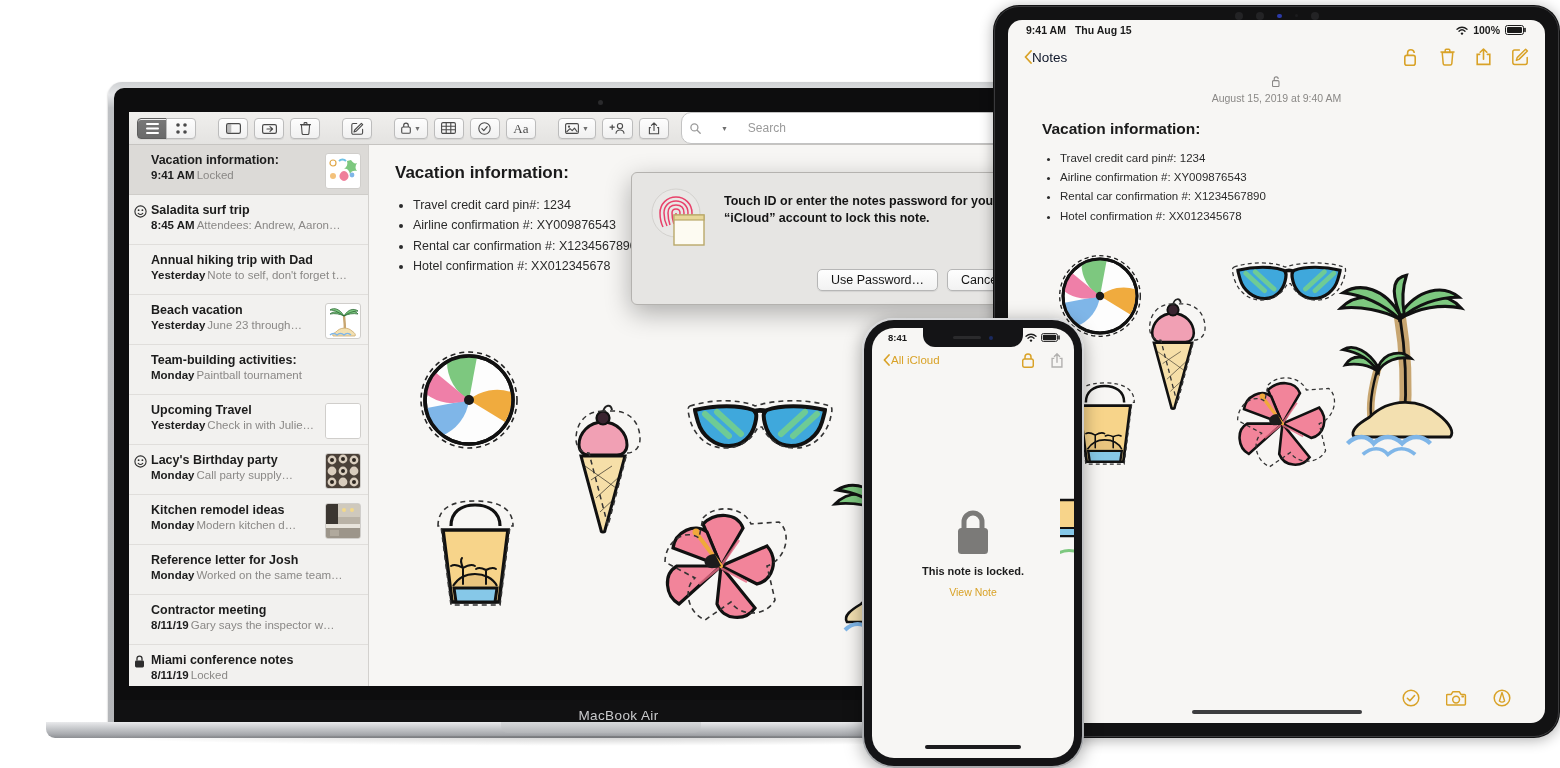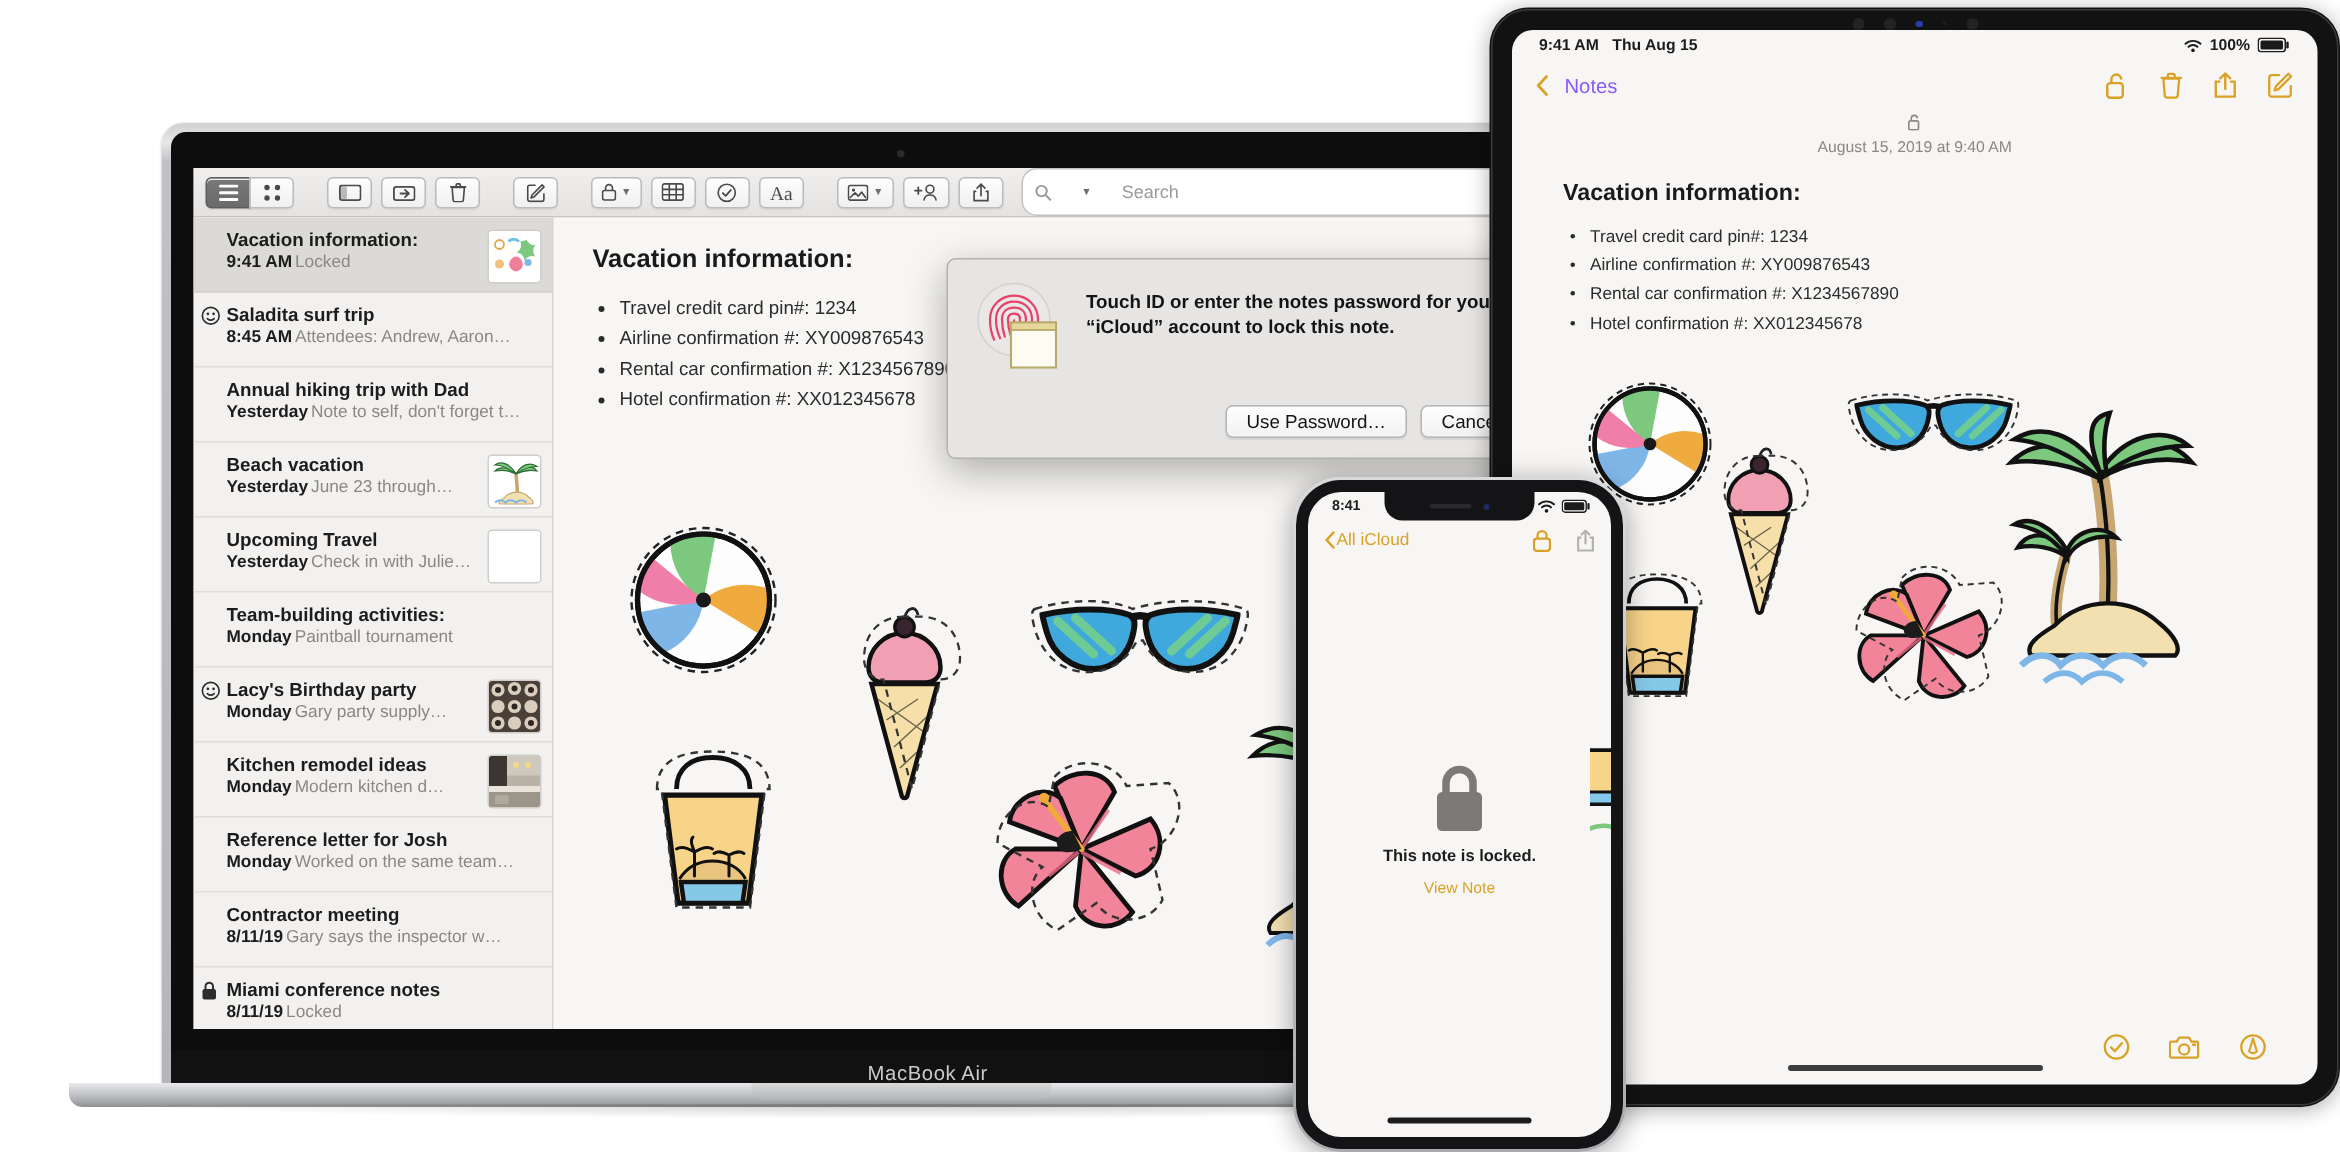--- a/index.html
+++ b/index.html
@@ -156,21 +156,21 @@
   .sns { width:8px; height:8px; border-radius:50%; background:#232325; }
   .sns.blue { width:5px; height:4px; border-radius:2px; background:#2c3aa8; }
   .sns.tiny { width:3px; height:3px; background:#1c1c1e; }
   .ipad-status {
     height:20px; display:flex; align-items:center; justify-content:space-between;
     padding:0 18px; font-size:10.5px; font-weight:bold; color:#1b1b1b;
   }
   .ipad-status .left { display:flex; gap:9px; }
   .ipad-status .right { display:flex; gap:5px; align-items:center; }
   .ipad-nav { height:34px; display:flex; align-items:center; padding:0 16px; }
-  .ipad-back { display:flex; align-items:center; gap:11px; color:#8b5cf6; font-size:13.5px; }
+  .ipad-back { display:flex; align-items:center; gap:0; color:#0f172a; font-size:13.5px; }
   .ipad-actions { margin-left:auto; display:flex; gap:21px; align-items:center; color:#d9a227; }
   .ipad-meta {
     text-align:center; font-size:10.5px; color:#8a8886;
     display:flex; align-items:center; justify-content:center; gap:5px; margin-top:2px;flex-direction:column;
   }
   .ipad-content { padding:16px 34px 0 34px; }
   .ipad-title { font-size:15.5px; font-weight:bold; color:#1a1a1a; }
   .ipad-list { margin:11px 0 0 18px; }
   .ipad-list li { font-size:11.5px; color:#2b2b2b; line-height:1.67; }
   .ipad-stickers { position:relative; height:330px; margin-top:18px; }
@@ -379,39 +379,39 @@
                     <path d="M18 12c5-6 11-6 14-2-5-1-10 0-14 2z"></path>
                     <path d="M18 12c-4-7-10-9-14-6 5 0 10 3 14 6z"></path>
                     <path d="M18 12c4-7 10-8 14-5-5 0-10 2-14 5z"></path>
                   </g>
                   <path d="M10 28c4-5 12-5 16-1 3 2 4 4 3 5H7c-1-2 1-3 3-4z" fill="#f3e0b0" stroke="#c9a86e" stroke-width=".8"></path>
                   <path d="M4 31c2-2 5-2 7 0 2-2 5-2 7 0 2-2 5-2 7 0" stroke="#7fb6e8" stroke-width="1.4" fill="none"></path>
                 </svg>
               </div>
             </div>
             <div class="note-row">
+              <div class="note-title">Team-building activities:</div>
+              <div class="note-sub"><span class="note-date">Monday</span><span class="note-snip">Paintball tournament</span></div>
+            </div>
+            <div class="note-row">
               <div class="note-title">Upcoming Travel</div>
               <div class="note-sub"><span class="note-date">Yesterday</span><span class="note-snip">Check in with Julie…</span></div>
               <div class="note-thumb">
                 <div style="width:100%;height:100%;background:#fff"></div>
               </div>
-            </div>
-            <div class="note-row">
-              <div class="note-title">Team-building activities:</div>
-              <div class="note-sub"><span class="note-date">Monday</span><span class="note-snip">Paintball tournament</span></div>
             </div>
             <div class="note-row">
               <span class="note-lead"><svg width="13" height="13" viewBox="0 0 13 13">
                   <circle cx="6.5" cy="6.5" r="5.6" fill="none" stroke="#2d2d2d" stroke-width="1.1"></circle>
                   <circle cx="4.6" cy="5.2" r=".9" fill="#2d2d2d"></circle>
                   <circle cx="8.4" cy="5.2" r=".9" fill="#2d2d2d"></circle>
                   <path d="M4.2 8.4c1.4 1.3 3.2 1.3 4.6 0" fill="none" stroke="#2d2d2d" stroke-width="1.1" stroke-linecap="round"></path>
                 </svg></span>
               <div class="note-title">Lacy's Birthday party</div>
-              <div class="note-sub"><span class="note-date">Monday</span><span class="note-snip">Gary party supply…</span></div>
+              <div class="note-sub"><span class="note-date">Monday</span><span class="note-snip">Call party supply…</span></div>
               <div class="note-thumb">
                 <svg width="34" height="34" viewBox="0 0 34 34">
                   <rect width="34" height="34" fill="#4a4038"></rect>
                   <g fill="#d9cdbe">
                     <circle cx="6" cy="6" r="4.4"></circle>
                     <circle cx="17" cy="5" r="4.4"></circle>
                     <circle cx="28" cy="6" r="4.4"></circle>
                     <circle cx="6" cy="17" r="4.4"></circle>
                     <circle cx="17" cy="17" r="4.4"></circle>
                     <circle cx="28" cy="17" r="4.4"></circle>

